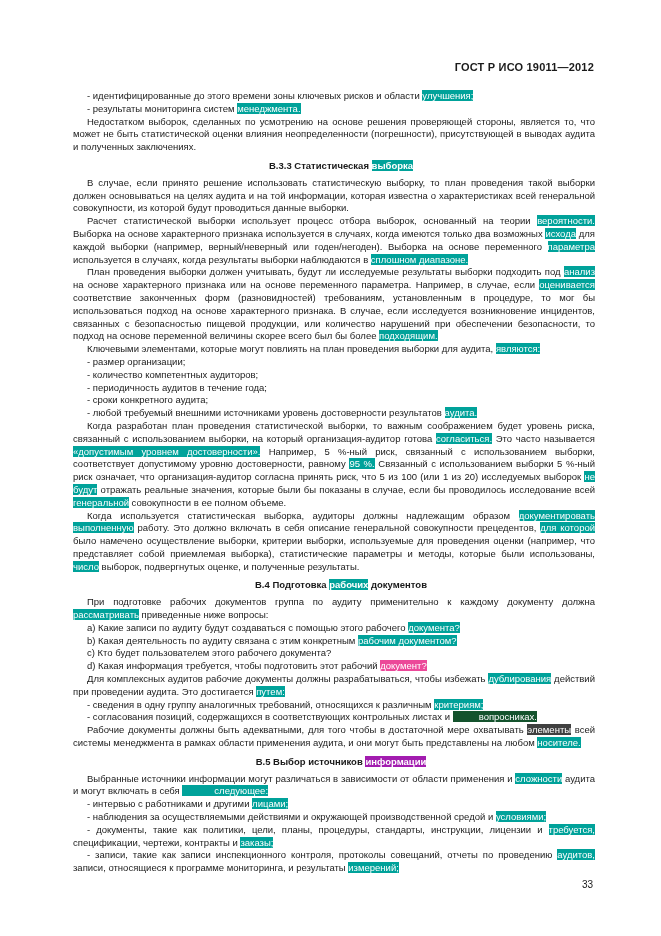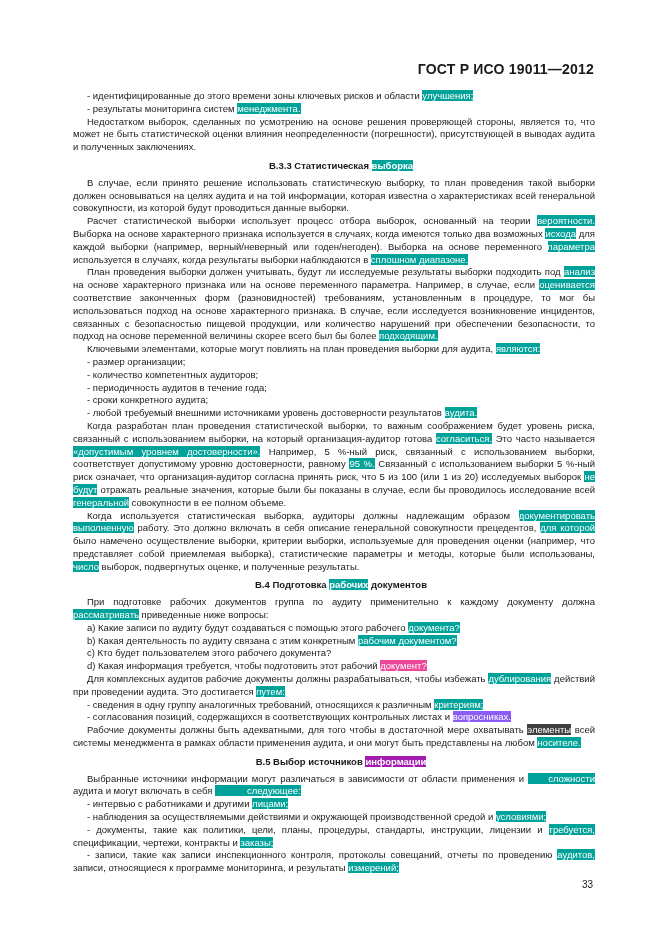--- a/index.html
+++ b/index.html
@@ -11,21 +11,21 @@
     background: #ffffff;
     font-family: "Liberation Sans", sans-serif;
     color: #1a1a1a;
     overflow: hidden;
     box-sizing: border-box;
   }
   .doc-header {
     position: absolute;
     top: 61px;
     right: 67px;
-    font-size: 14px;
+    font-size: 11px;
     font-weight: bold;
     letter-spacing: 0.2px;
   }
   .doc-body {
     position: absolute;
     top: 90px;
     left: 73px;
     right: 66px;
     font-size: 9.5px;
     line-height: 12.8px;
@@ -74,24 +74,24 @@
       <p><span>Когда разработан план проведения статистической выборки, то важным соображением будет уровень риска, связанный с использованием выборки, на который организация-аудитор готова </span><span class="hl" style="background: rgb(0, 162, 154);">согласиться.</span><span> Это часто называется </span><span class="hl" style="background: rgb(0, 162, 154);">«допустимым уровнем достоверности».</span><span> Например, 5 %-ный риск, связанный с использованием выборки, соответствует допустимому уровню достоверности, равному </span><span class="hl" style="background: rgb(0, 162, 154);">95 %.</span><span> Связанный с использованием выборки 5 %-ный риск означает, что организация-аудитор согласна принять риск, что 5 из 100 (или 1 из 20) исследуемых выборок </span><span class="hl" style="background: rgb(0, 162, 154);">не будут</span><span> отражать реальные значения, которые были бы показаны в случае, если бы проводилось исследование всей </span><span class="hl" style="background: rgb(0, 162, 154);">генеральной</span><span> совокупности в ее полном объеме.</span></p>
       <p><span>Когда используется статистическая выборка, аудиторы должны надлежащим образом </span><span class="hl" style="background: rgb(0, 162, 154);">документировать выполненную</span><span> работу. Это должно включать в себя описание генеральной совокупности прецедентов, </span><span class="hl" style="background: rgb(0, 162, 154);">для которой</span><span> было намечено осуществление выборки, критерии выборки, используемые для проведения оценки (например, что представляет собой приемлемая выборка), статистические параметры и методы, которые были использованы, </span><span class="hl" style="background: rgb(0, 162, 154);">число</span><span> выборок, подвергнутых оценке, и полученные результаты.</span></p>
       <p class="h"><span>В.4  Подготовка </span><span class="hl" style="background: rgb(0, 162, 154);">рабочих</span><span> документов</span></p>
       <p><span>При подготовке рабочих документов группа по аудиту применительно к каждому документу должна </span><span class="hl" style="background: rgb(0, 162, 154);">рассматривать</span><span> приведенные ниже вопросы:</span></p>
       <p><span>a) Какие записи по аудиту будут создаваться с помощью этого рабочего </span><span class="hl" style="background: rgb(0, 162, 154);">документа?</span></p>
       <p><span>b) Какая деятельность по аудиту связана с этим конкретным </span><span class="hl" style="background: rgb(0, 162, 154);">рабочим документом?</span></p>
       <p><span>c) Кто будет пользователем этого рабочего документа?</span></p>
       <p><span>d) Какая информация требуется, чтобы подготовить этот рабочий </span><span class="hl" style="background: #ec4899;">документ?</span></p>
       <p><span>Для комплексных аудитов рабочие документы должны разрабатываться, чтобы избежать </span><span class="hl" style="background: rgb(0, 162, 154);">дублирования</span><span> действий при проведении аудита. Это достигается </span><span class="hl" style="background: rgb(0, 162, 154);">путем:</span></p>
       <p><span>-  сведения в одну группу аналогичных требований, относящихся к различным </span><span class="hl" style="background: rgb(0, 162, 154);">критериям;</span></p>
-      <p><span>-  согласования позиций, содержащихся в соответствующих контрольных листах и </span><span class="hl" style="background: #8b5cf6;">вопросниках.</span></p>
+      <p><span>-  согласования позиций, содержащихся в соответствующих контрольных листах и </span><span class="hl" style="background: #14532d; padding-left: 26px;">вопросниках.</span></p>
       <p><span>Рабочие документы должны быть адекватными, для того чтобы в достаточной мере охватывать </span><span class="hl" style="background: #404040;">элементы</span><span> всей системы менеджмента в рамках области применения аудита, и они могут быть представлены на любом </span><span class="hl" style="background: rgb(0, 162, 154);">носителе.</span></p>
       <p class="h"><span>В.5  Выбор источников </span><span class="hl" style="background: #a21caf;">информации</span></p>
-      <p><span>Выбранные источники информации могут различаться в зависимости от области применения и </span><span class="hl" style="background: rgb(0, 162, 154); padding-left: 20px;">сложности</span><span> аудита и могут включать в себя </span><span class="hl" style="background: rgb(0, 162, 154); padding-left: 32px;">следующее:</span></p>
+      <p><span>Выбранные источники информации могут различаться в зависимости от области применения и </span><span class="hl" style="background: rgb(0, 162, 154);">сложности</span><span> аудита и могут включать в себя </span><span class="hl" style="background: rgb(0, 162, 154); padding-left: 32px;">следующее:</span></p>
       <p><span>-  интервью с работниками и другими </span><span class="hl" style="background: rgb(0, 162, 154);">лицами;</span></p>
       <p><span>-  наблюдения за осуществляемыми действиями и окружающей производственной средой и </span><span class="hl" style="background: rgb(0, 162, 154);">условиями;</span></p>
       <p><span>-  документы, такие как политики, цели, планы, процедуры, стандарты, инструкции, лицензии и </span><span class="hl" style="background: rgb(0, 162, 154);">требуется,</span><span> спецификации, чертежи, контракты и </span><span class="hl" style="background: rgb(0, 162, 154);">заказы;</span></p>
       <p><span>-  записи, такие как записи инспекционного контроля, протоколы совещаний, отчеты по проведению </span><span class="hl" style="background: rgb(0, 162, 154);">аудитов,</span><span> записи, относящиеся к программе мониторинга, и результаты </span><span class="hl" style="background: rgb(0, 162, 154);">измерений;</span></p>
     </div>
 
   <div class="page-number">33</div>
 </div>
 
 </body></html>

